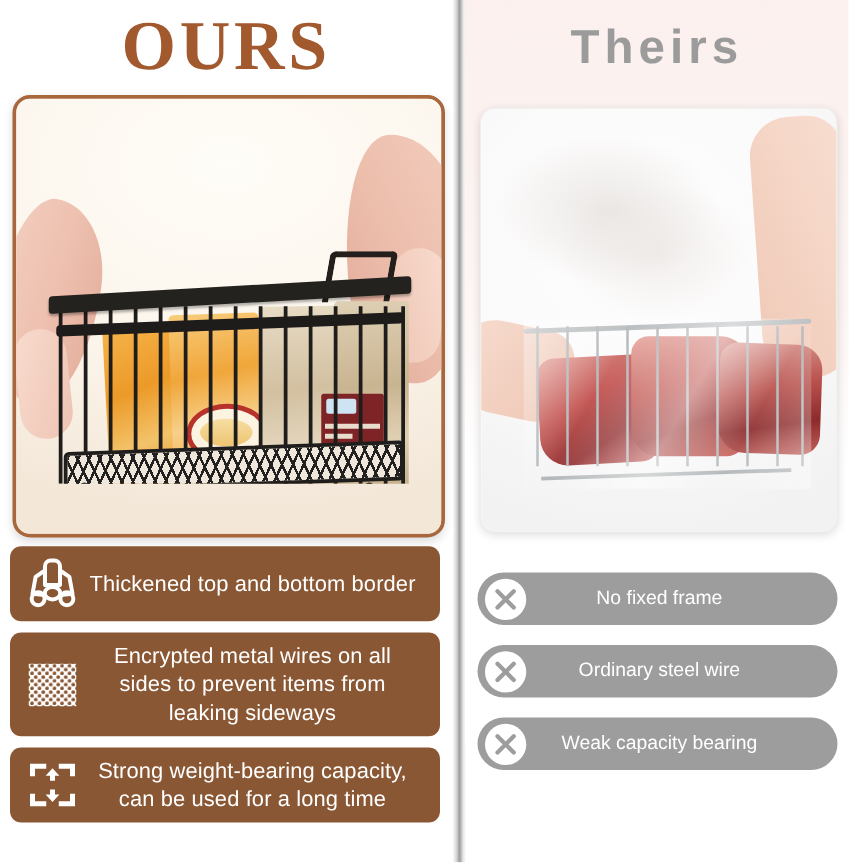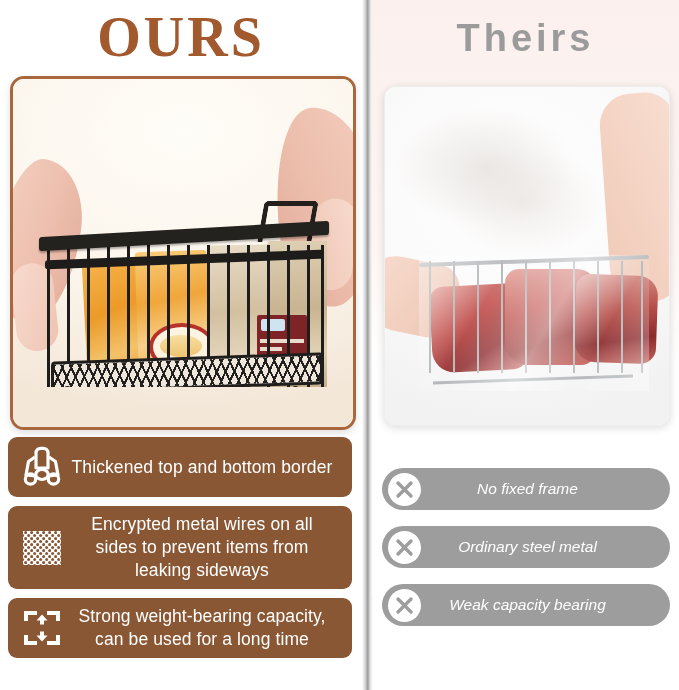--- a/index.html
+++ b/index.html
@@ -277,21 +277,21 @@
           <span class="rb-wire" style="left:130px"></span>
         <span class="rb-wire" style="left:154px"></span>
           <span class="rb-wire" style="left:178px"></span>
         <span class="rb-wire" style="left:202px"></span>
           <span class="rb-wire" style="left:222px"></span>
         <div class="rb-floor"></div>
         <div class="wrap-sheen"></div>
       </div>
     </div>
 
-    <div class="bars-right" style="left:10px;top:468px;width:288px;font-style:italic;">
+    <div class="bars-right" style="left:10px;top:458px;width:288px;">
 
       <div class="bar-con">
         <span class="x-circle">
           <svg width="21" height="21" viewBox="0 0 21 21" aria-hidden="true">
             <g stroke="#9d9d9d" stroke-width="3.4" stroke-linecap="round">
               <line x1="4" y1="4" x2="17" y2="17"></line>
                 <line x1="17" y1="4" x2="4" y2="17"></line>
             </g>
           </svg>
         </span>
@@ -300,21 +300,21 @@
 
       <div class="bar-con">
         <span class="x-circle">
           <svg width="21" height="21" viewBox="0 0 21 21" aria-hidden="true">
             <g stroke="#9d9d9d" stroke-width="3.4" stroke-linecap="round">
               <line x1="4" y1="4" x2="17" y2="17"></line>
                 <line x1="17" y1="4" x2="4" y2="17"></line>
             </g>
           </svg>
         </span>
-        <span class="txt">Ordinary steel metal</span>
+        <span class="txt">Ordinary steel wire</span>
       </div>
 
       <div class="bar-con">
         <span class="x-circle">
           <svg width="21" height="21" viewBox="0 0 21 21" aria-hidden="true">
             <g stroke="#9d9d9d" stroke-width="3.4" stroke-linecap="round">
               <line x1="4" y1="4" x2="17" y2="17"></line>
                 <line x1="17" y1="4" x2="4" y2="17"></line>
             </g>
           </svg>

